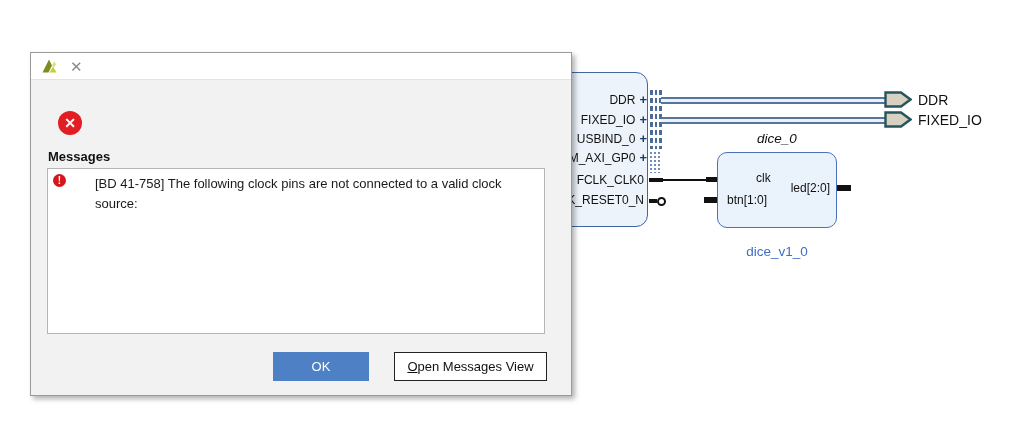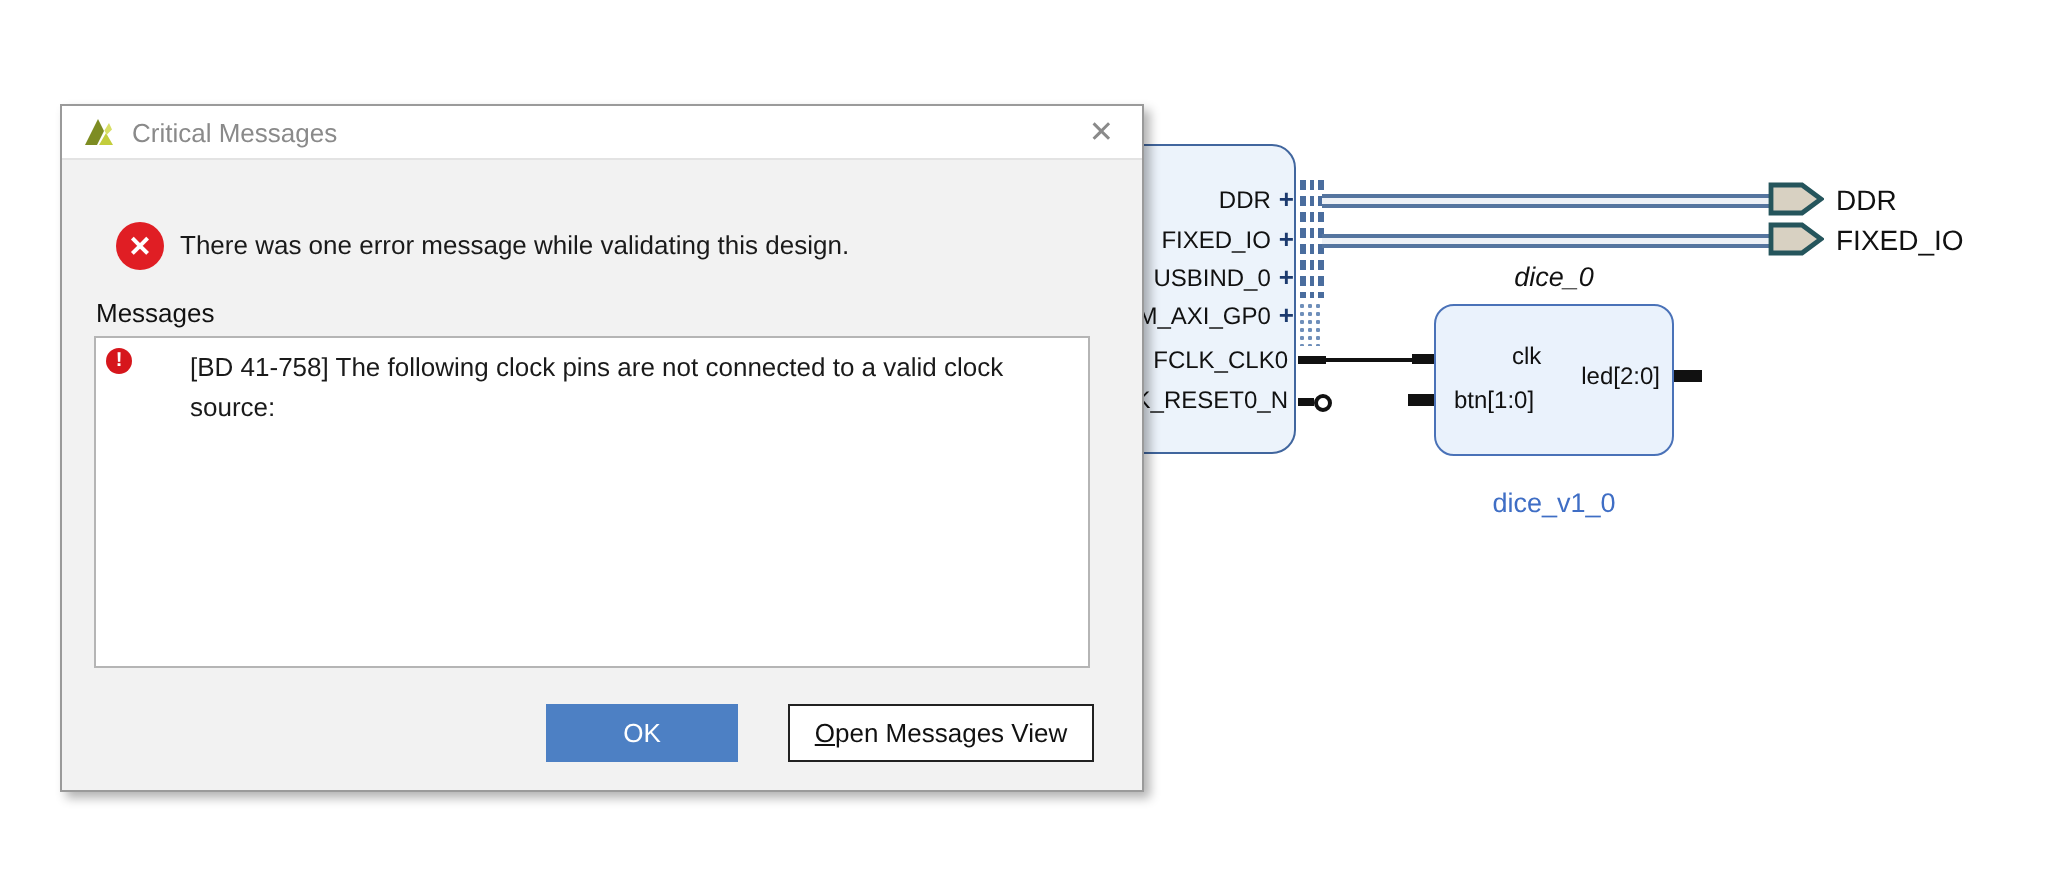--- a/index.html
+++ b/index.html
@@ -49,21 +49,21 @@
               border-bottom:1px solid #e3e3e3; display:flex; align-items:center; padding:0 10px; }
   .titlebar .logo { width:17px; height:16px; margin-right:8px; flex:0 0 auto; }
   .titlebar .title { font-size:13px; color:#8a8a8a; flex:1; }
   .close-btn { font-size:15px; color:#8a8a8a; cursor:default; padding:0 4px; line-height:1; }
 
   .err-icon { position:absolute; left:27px; top:58px; width:24px; height:24px; border-radius:50%;
               background:#e01e24; color:#fff; font-size:14px; font-weight:bold;
               display:flex; align-items:center; justify-content:center; }
   .summary { position:absolute; left:59px; top:62px; font-size:13px; color:#1a1a1a; }
 
-  .messages-label { position:absolute; left:17px; top:96px; font-size:13px; font-weight:normal; color:#111; }
+  .messages-label { position:absolute; left:17px; top:96px; font-size:13px; font-weight:bold; color:#111; }
 
   .msg-box { position:absolute; left:16px; top:115px; width:498px; height:166px;
              background:#ffffff; border:1px solid #b5b5b5; overflow:hidden; }
   .msg-row { position:relative; padding:5px 8px 0 22px; }
   .msg-err-icon { position:absolute; left:5px; top:5px; width:13px; height:13px; border-radius:50%;
                   background:#d6161c; color:#fff; font-size:10px; font-weight:bold;
                   display:flex; align-items:center; justify-content:center; line-height:1; }
   .msg-line { font-size:13px; color:#1a1a1a; line-height:20px;margin-left:25px; }
 
   .btn { position:absolute; top:299px; height:29px; font-size:13px;
@@ -140,26 +140,24 @@
   </div>
 
   <div class="dialog">
 
     <div class="titlebar">
       <svg class="logo" viewBox="0 0 17 16">
         <path d="M1.5 14.5 L8 1.5 L11 7.5 L7.5 14.5 Z" fill="#7d8c22"></path>
         <path d="M8.5 14.5 L12 8.5 L15.5 14.5 Z" fill="#c3cd3c"></path>
         <path d="M11.2 7.2 L13.5 3.5 L15 6.8 L12.4 9.4 Z" fill="#d8df66"></path>
       </svg>
-      <span class="title">Critical Messages</span>
       <span class="close-btn">✕</span>
     </div>
 
     <div class="err-icon">✕</div>
-    <div class="summary">There was one error message while validating this design.</div>
 
     <div class="messages-label">Messages</div>
 
     <div class="msg-box">
       <div class="msg-row">
         <span class="msg-err-icon">!</span>
         <div class="msg-line">[BD 41-758] The following clock pins are not connected to a valid clock source:</div>
       </div>
     </div>
 

